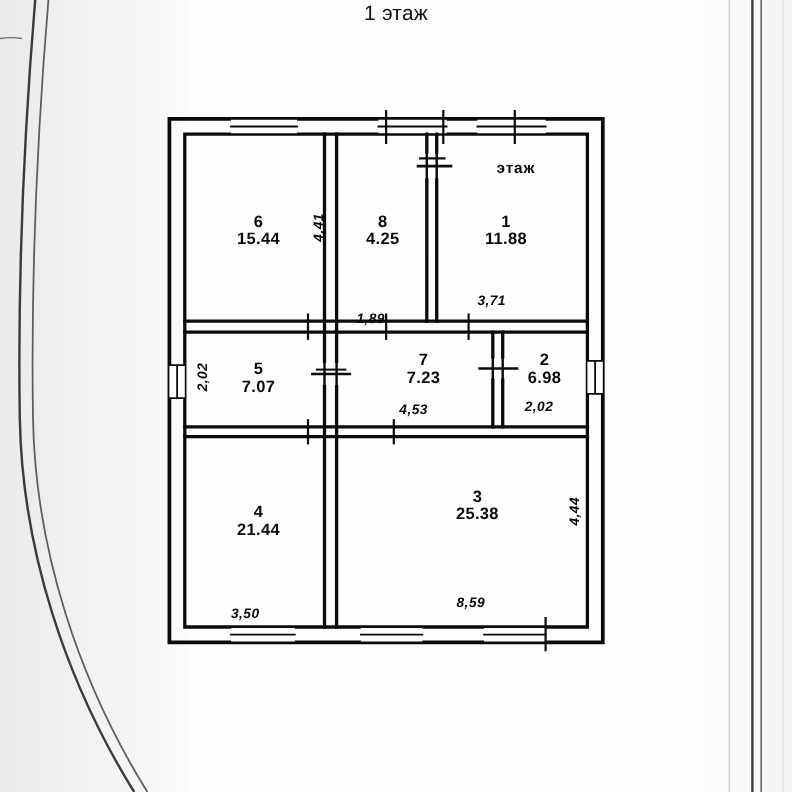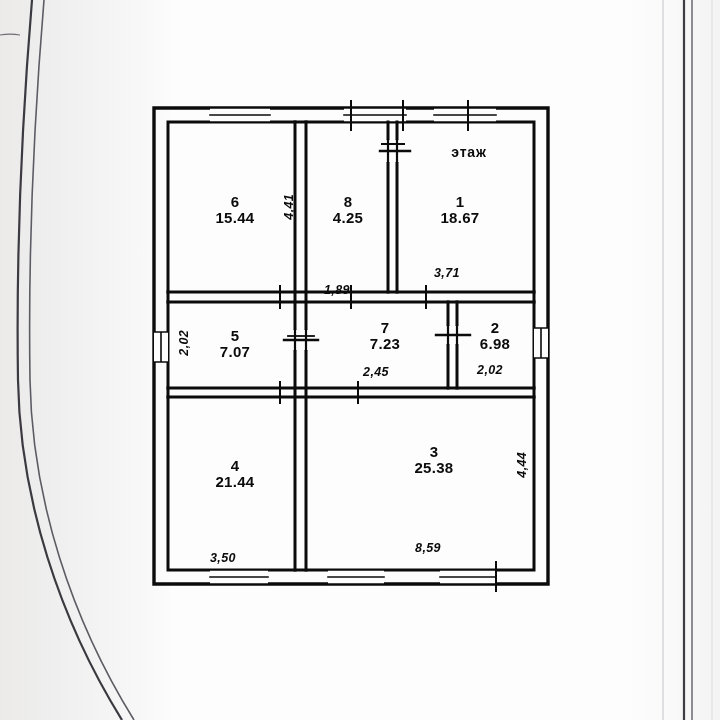--- a/index.html
+++ b/index.html
@@ -105,20 +105,21 @@
   <svg class="scan-svg" viewBox="0 0 720 720">
     <path d="M 32 0 C 22 120, 16 250, 18 380 C 20 500, 60 620, 122 720" fill="none" stroke="#3b3a40" stroke-width="2.2"></path>
     <path d="M 44 0 C 34 120, 28 250, 30 380 C 32 500, 72 620, 134 720" fill="none" stroke="#5d5c64" stroke-width="1.6"></path>
     <path d="M 0 35 C 6 34, 14 34, 20 35" fill="none" stroke="#6e6d74" stroke-width="1.2"></path>
     <line x1="684" y1="0" x2="684" y2="720" stroke="#3e3d44" stroke-width="2.2"></line>
     <line x1="692" y1="0" x2="692" y2="720" stroke="#6a6970" stroke-width="1.5"></line>
     <line x1="663" y1="0" x2="663" y2="720" stroke="#c9c8cc" stroke-width="1.1"></line>
     <line x1="712" y1="0" x2="712" y2="720" stroke="#dedde1" stroke-width="1.1"></line>
   </svg>
 
+  <div class="title">1 этаж</div>
 
   <div class="plan">
     <svg width="406" height="492" viewBox="0 0 406 492">
       <g fill="none" stroke="#0b0b0b" stroke-linecap="square">
 
         <path d="M 6 8 L 400 8 L 400 484 L 6 484 Z" stroke-width="3.4"></path>
 
         <path d="M 20 22 L 386 22 L 386 470 L 20 470 Z" stroke-width="3.0"></path>
 
         <rect x="62" y="8" width="60" height="14" fill="#fdfdfd" stroke="none"></rect>
@@ -189,21 +190,21 @@
     <div class="lbl room" style="left:44px; top:94px; width:86px;">
       <span class="num">6</span>
       <span class="area">15.44</span>
     </div>
     <div class="lbl room" style="left:160px; top:94px; width:80px;">
       <span class="num">8</span>
       <span class="area">4.25</span>
     </div>
     <div class="lbl room" style="left:266px; top:94px; width:92px;">
       <span class="num">1</span>
-      <span class="area">18.67</span>
+      <span class="area">11.88</span>
     </div>
     <div class="lbl room" style="left:44px; top:228px; width:86px;">
       <span class="num">5</span>
       <span class="area">7.07</span>
     </div>
     <div class="lbl room" style="left:194px; top:220px; width:86px;">
       <span class="num">7</span>
       <span class="area">7.23</span>
     </div>
     <div class="lbl room" style="left:312px; top:220px; width:70px;">
@@ -218,20 +219,20 @@
       <span class="num">3</span>
       <span class="area">25.38</span>
     </div>
 
     <div class="lbl garage" style="left:276px; top:45px; width:90px; text-align:center;">этаж</div>
 
     <div class="lbl dim vert" style="left:124px; top:100px; width:36px; text-align:center;">4,41</div>
     <div class="lbl dim" style="left:176px; top:184px; width:44px; text-align:left;">1,89</div>
     <div class="lbl dim" style="left:286px; top:167px; width:44px; ">3,71</div>
     <div class="lbl dim vert" style="left:19px; top:236px; width:36px; text-align:center;">2,02</div>
-    <div class="lbl dim" style="left:206px; top:266px; width:44px; text-align:center;">2,45</div>
+    <div class="lbl dim" style="left:206px; top:266px; width:44px; text-align:center;">4,53</div>
     <div class="lbl dim" style="left:320px; top:264px; width:44px; text-align:center;">2,02</div>
     <div class="lbl dim vert" style="left:357px; top:358px; width:36px; text-align:center;">4,44</div>
     <div class="lbl dim" style="left:62px; top:452px; width:44px; text-align:left;">3,50</div>
     <div class="lbl dim" style="left:258px; top:442px; width:44px; text-align:center;">8,59</div>
   </div>
 
 </div>
 
 </body></html>

